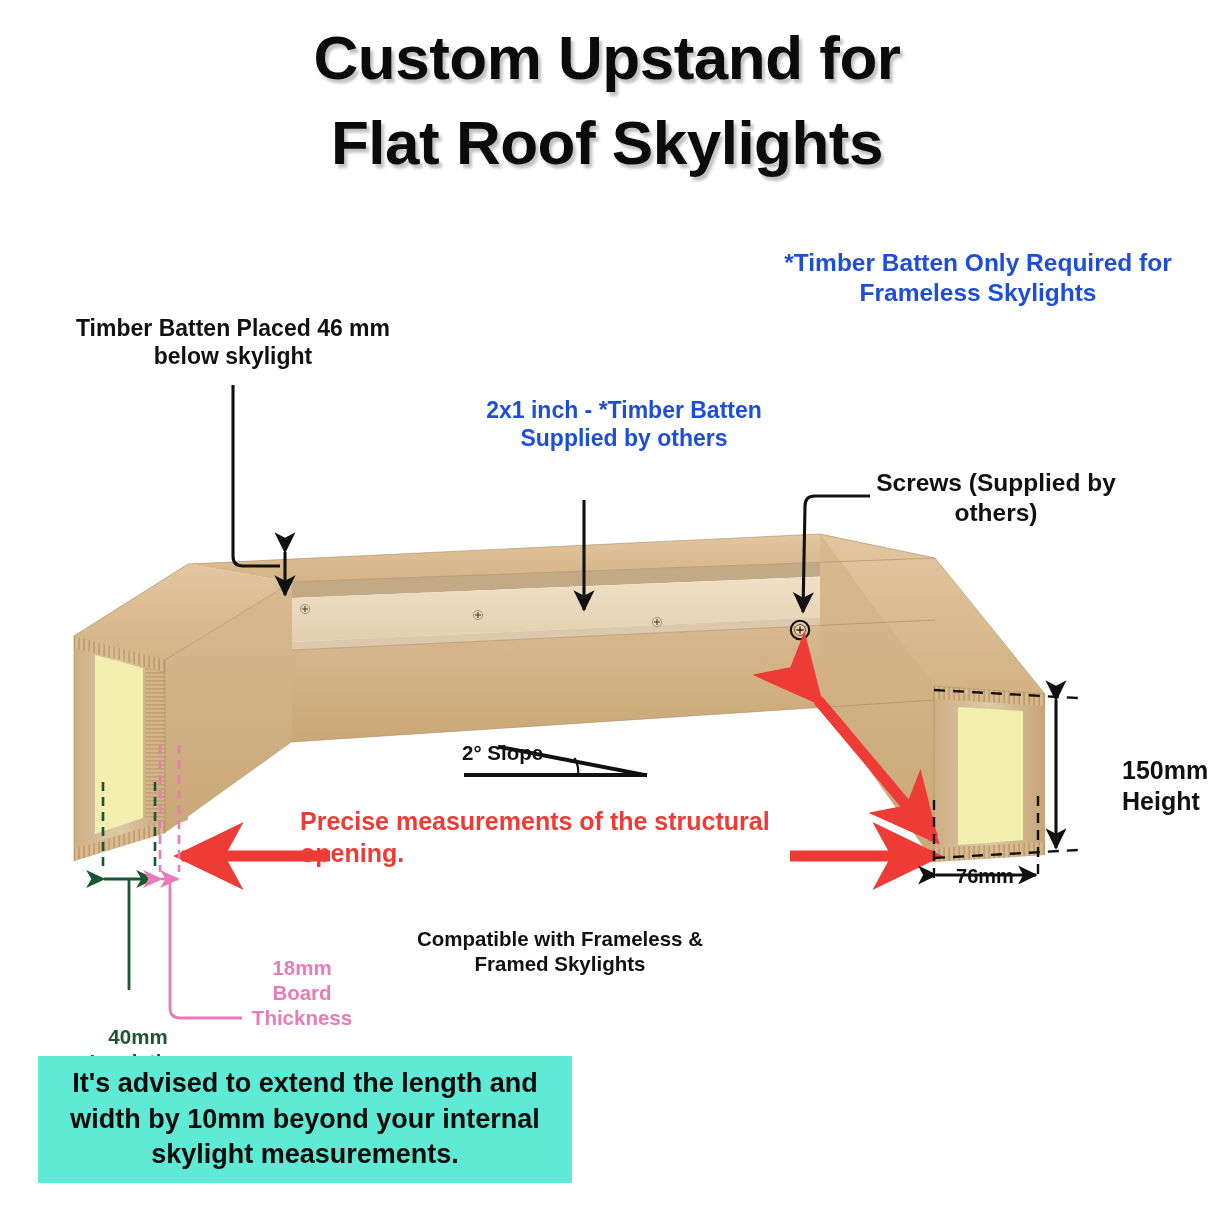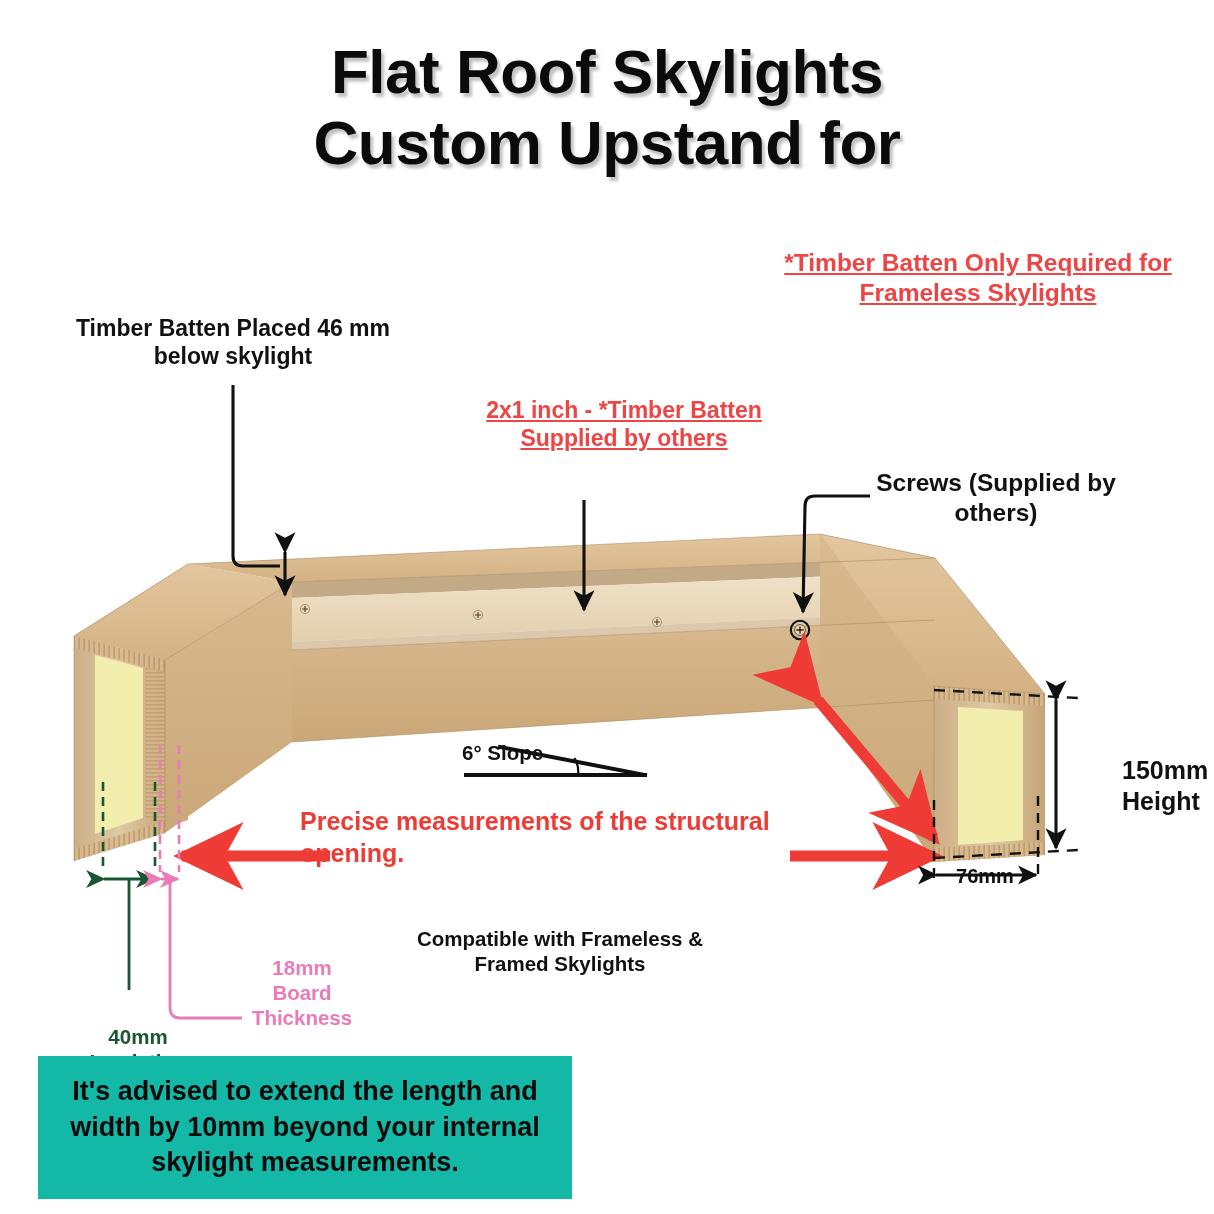--- a/index.html
+++ b/index.html
@@ -33,21 +33,21 @@
   }
   #title-block .tline { display: block; }
   #title-line-2 { margin-top: 14px; }
 
   
   .note {
     font-weight: bold;
     line-height: 1.22;
     color: #111111;
   }
-  .note.blue { color: #ef4444; text-decoration: underline; }
+  .note.blue { color: #1d4ed8; }
   .note.red  { color: #ee3b35; }
   .note.green { color: #1a5632; }
   .note.pink { color: #e87bb8; }
 
   #note-frameless {
     left: 752px; top: 248px; width: 452px;
     text-align: center; font-size: 24.5px;
   }
   #note-batten-placed {
     left: 58px; top: 314px; width: 350px;
@@ -86,40 +86,40 @@
     text-align: center; font-size: 20.5px;
   }
   #note-slope {
     left: 462px; top: 741px;
     font-size: 20.5px; font-weight: bold; color: #111;
   }
 
   
   #advice-box {
     left: 38px; top: 1056px;
-    width: 534px; height: 143px;
-    background: #14b8a6;
+    width: 534px; height: 127px;
+    background: #5eead4;
     display: flex; align-items: center; justify-content: center;
   }
   #advice-text {
     font-weight: bold; font-size: 27px; line-height: 1.33;
     color: #0a0a0a; text-align: center; width: 500px;
   }
 
   
   #drawing { left: 0; top: 0; }
 </style>
 </head>
 <body>
 
 <div id="page">
 
   <div id="title-block" class="abs">
+    <span class="tline" id="title-line-1">Custom Upstand for</span>
     <span class="tline" id="title-line-2">Flat Roof Skylights</span>
-    <span class="tline" id="title-line-1">Custom Upstand for</span>
   </div>
 
   <svg id="drawing" class="abs" width="1214" height="1214" viewBox="0 0 1214 1214">
     <defs>
 
       <linearGradient id="gTopFace" x1="0" y1="0" x2="0" y2="1">
         <stop offset="0%" stop-color="#e3c69f"></stop>
         <stop offset="100%" stop-color="#d4b284"></stop>
       </linearGradient>
       <linearGradient id="gInnerFace" x1="0" y1="0" x2="0" y2="1">
@@ -301,21 +301,21 @@
   </svg>
 
   <div id="note-frameless" class="abs note blue">*Timber Batten Only Required for Frameless Skylights</div>
 
   <div id="note-batten-placed" class="abs note">Timber Batten Placed 46 mm below skylight</div>
 
   <div id="note-2x1" class="abs note blue">2x1 inch - *Timber Batten Supplied by others</div>
 
   <div id="note-screws" class="abs note">Screws (Supplied by others)</div>
 
-  <div id="note-slope" class="abs">6°  Slope</div>
+  <div id="note-slope" class="abs">2°  Slope</div>
 
   <div id="note-precise" class="abs note red">Precise measurements of the structural opening.</div>
 
   <div id="note-compatible" class="abs note">Compatible with Frameless &amp; Framed Skylights</div>
 
   <div id="note-height" class="abs note">150mm Height</div>
 
   <div id="note-76" class="abs note">76mm</div>
 
   <div id="note-insulation" class="abs note green">40mm Insulation</div>

